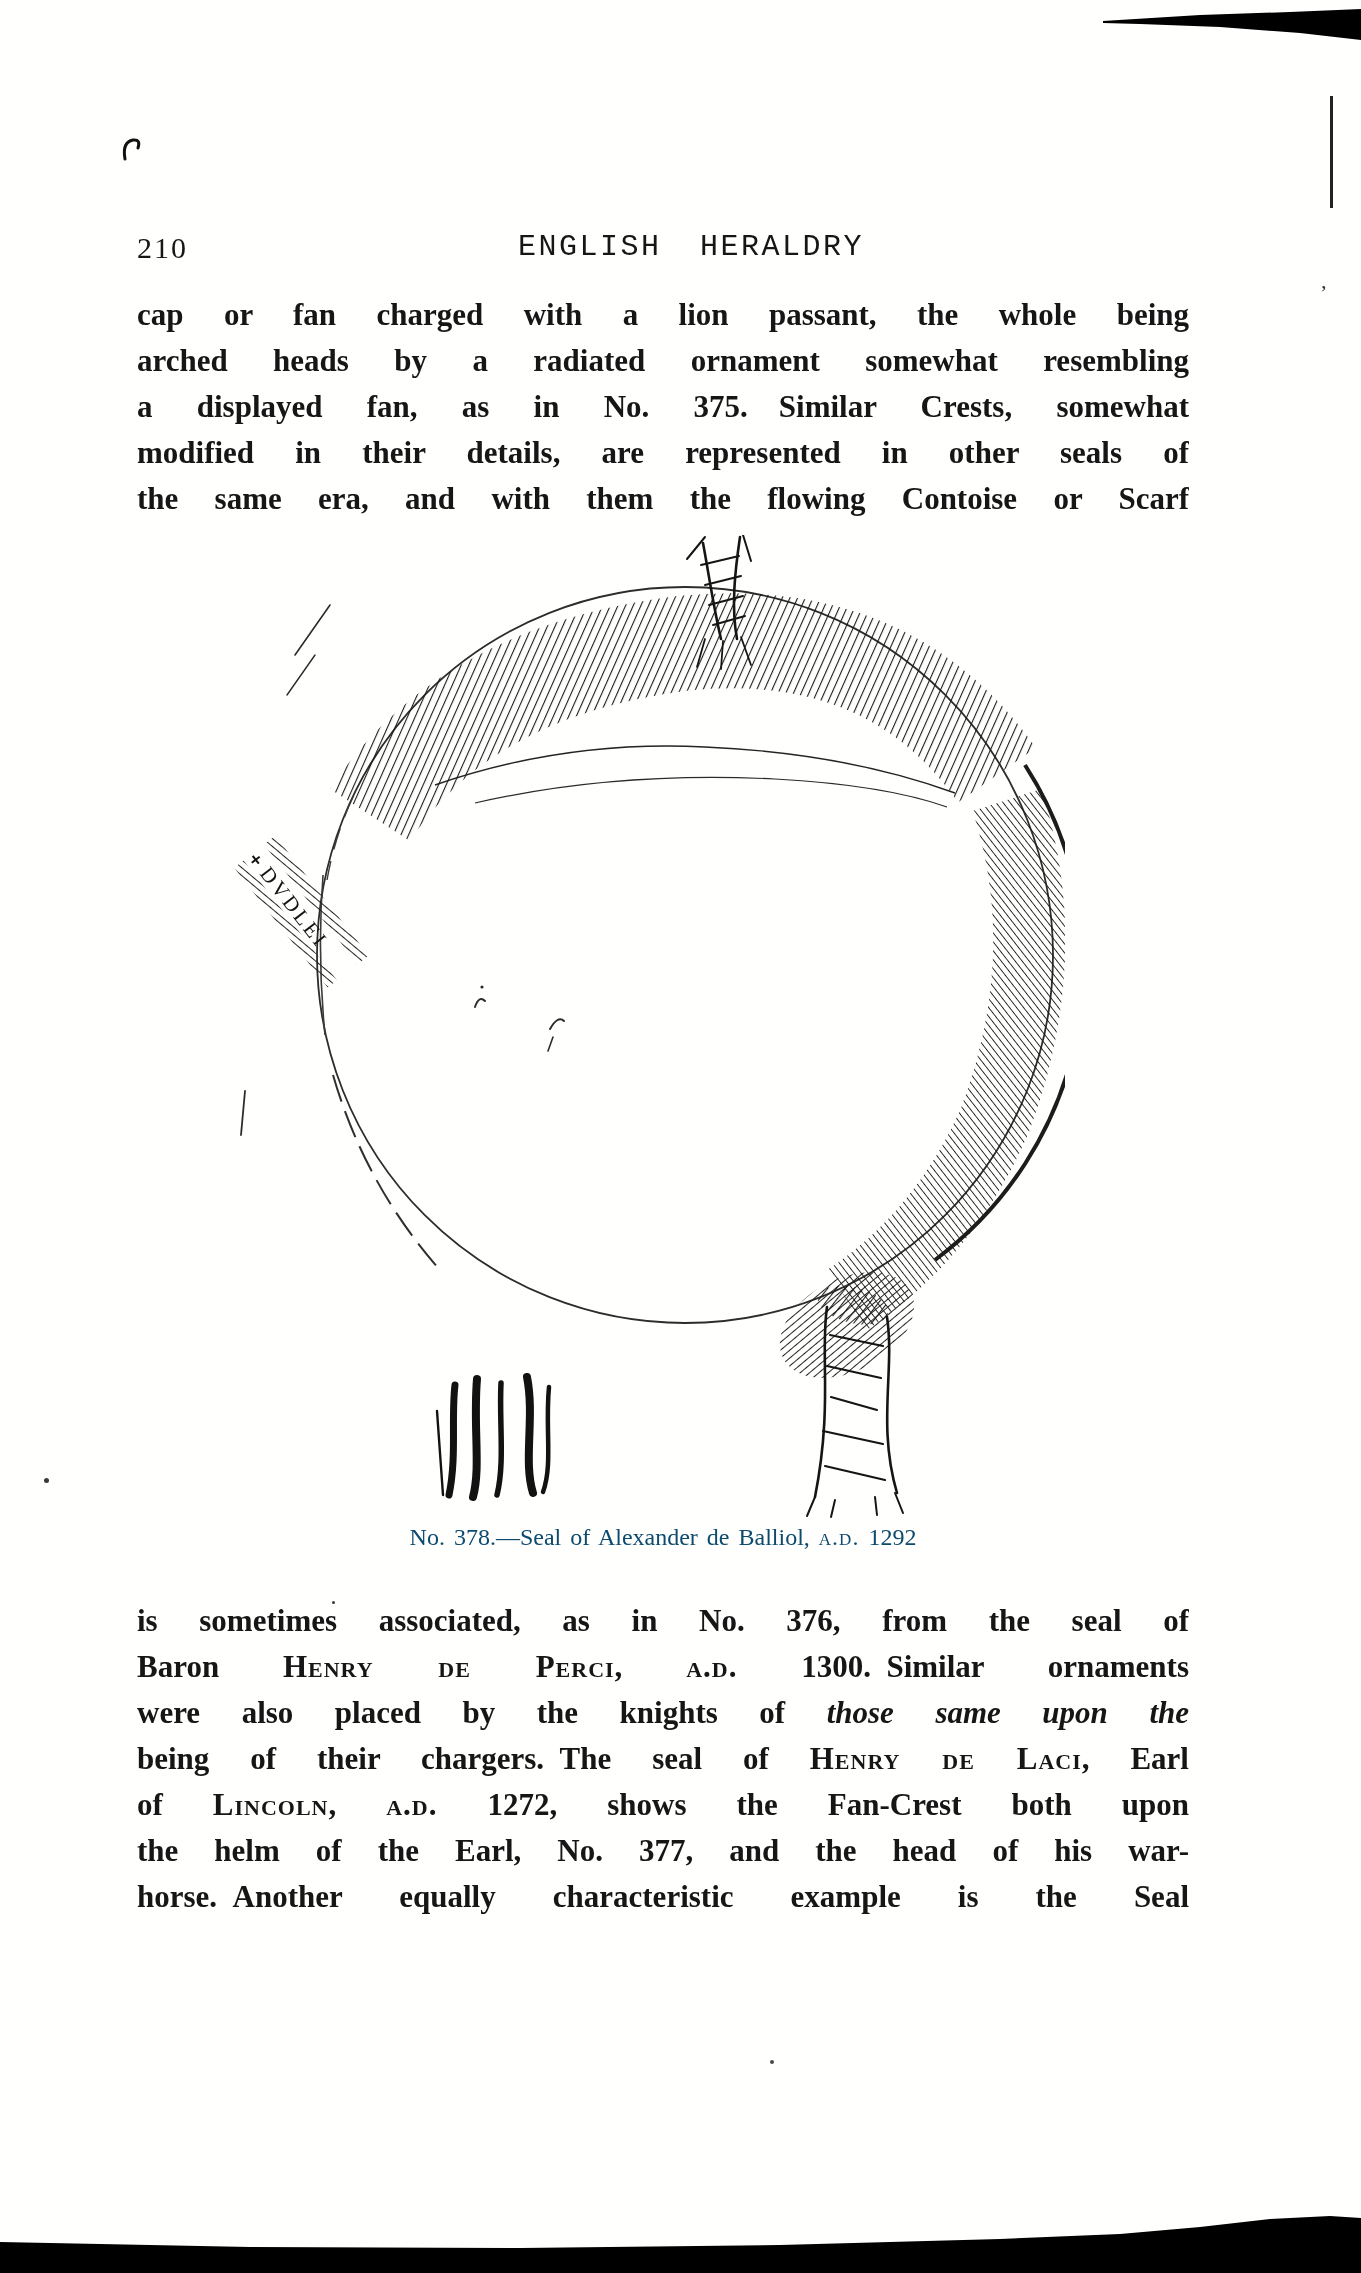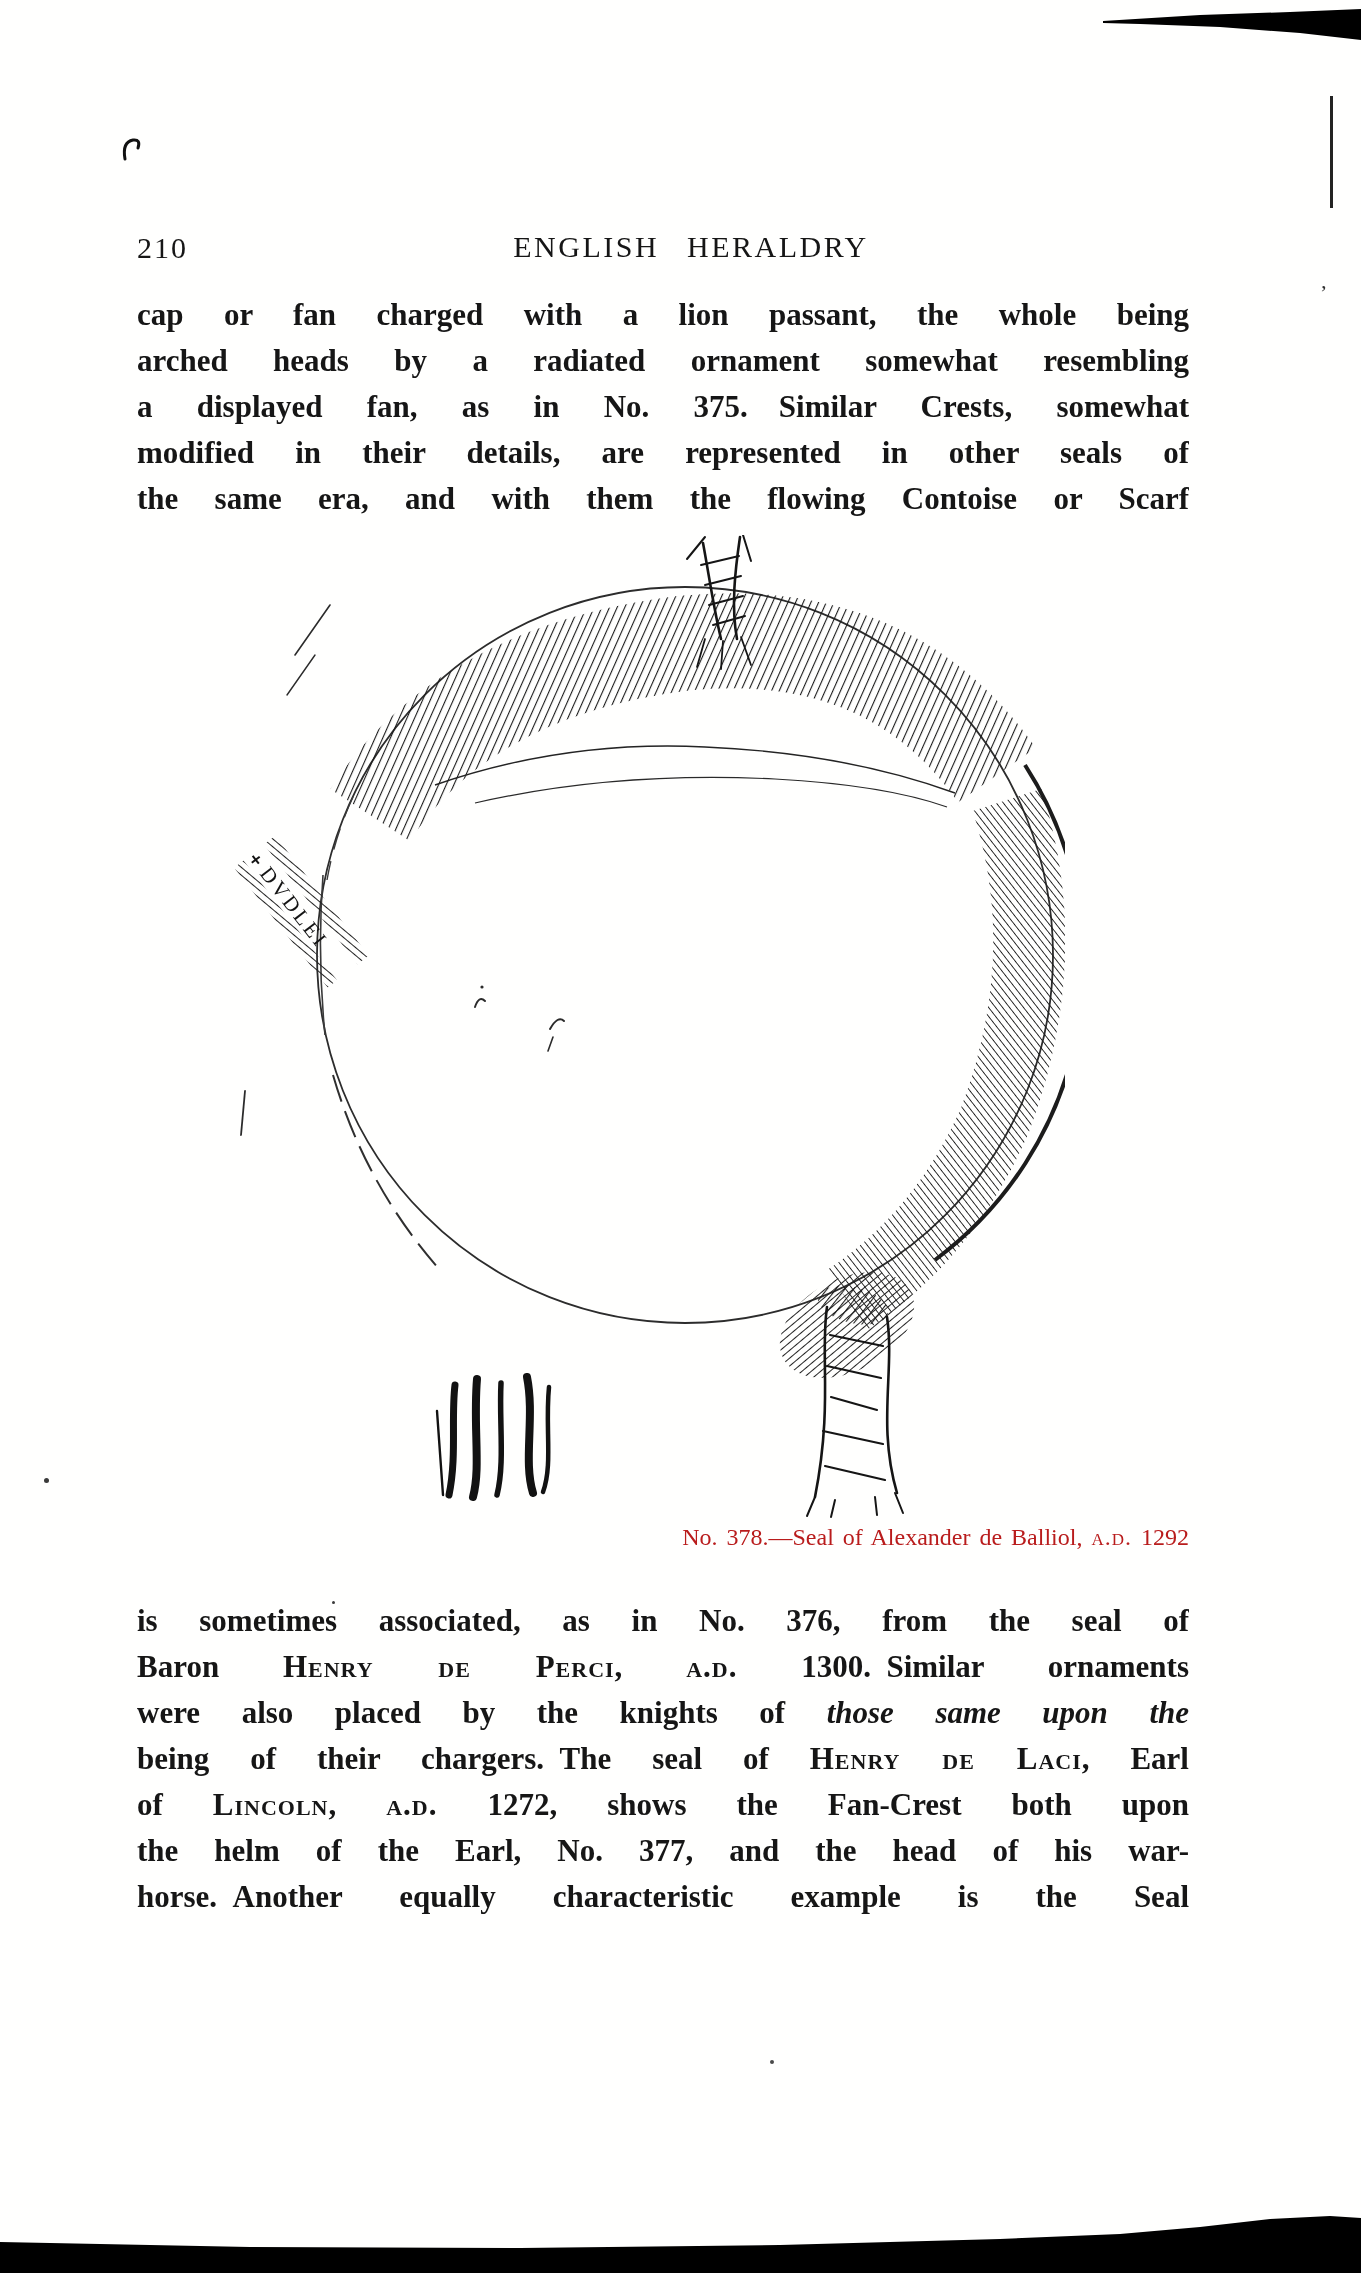--- a/index.html
+++ b/index.html
@@ -9,38 +9,38 @@
     background:#fffffe;
     overflow:hidden;
     font-family:"Liberation Serif","DejaVu Serif",serif;
     color:#161616;
   }
   
   .header{position:absolute;left:137px;top:230px;width:1052px;height:42px;}
   .pagenum{position:absolute;left:0;top:1px;font-size:30px;letter-spacing:2px;}
   .runtitle{
     position:absolute;left:50%;margin-left:28px;transform:translateX(-50%);
-    top:0;font-size:30px;letter-spacing:2.5px;word-spacing:18px;white-space:nowrap;
+    top:0;font-size:30px;letter-spacing:2.5px;word-spacing:18px;white-space:nowrap;font-family:Liberation Mono, monospace;
   }
   
   .para{position:absolute;left:137px;width:1052px;font-size:31px;font-weight:bold;}
   #para1{top:292px;}
   #para2{top:1598px;}
   .line{
     height:46px;line-height:46px;overflow:hidden;
     text-align:justify;white-space:normal;
   }
   .line::after{content:"";display:inline-block;width:100%;}
   .sc{font-variant:small-caps;letter-spacing:1px;}
   .it{font-style:italic;}
   
   #seal{position:absolute;left:235px;top:535px;}
   .caption{
     position:absolute;left:137px;top:1524px;width:1052px;
-    text-align:right;font-size:24px;word-spacing:3px;color:#b91c1c;
+    text-align:center;font-size:24px;word-spacing:3px;color:#0c4a6e;
   }
   .caption .sc{font-size:24px;}
   
   .abs{position:absolute;}
   #edge-line{left:1330px;top:96px;width:3px;height:112px;background:#232323;}
   #edge-tick{left:1320px;top:280px;font-size:22px;color:#333;}
   .dot{border-radius:50%;background:#3a3a3a;}
   #dot-left{left:44px;top:1478px;width:5px;height:5px;}
   #dot-bottom{left:770px;top:2060px;width:4px;height:4px;background:#4a4a4a;}
   #dot-para{left:332px;top:1601px;width:3px;height:3px;}

